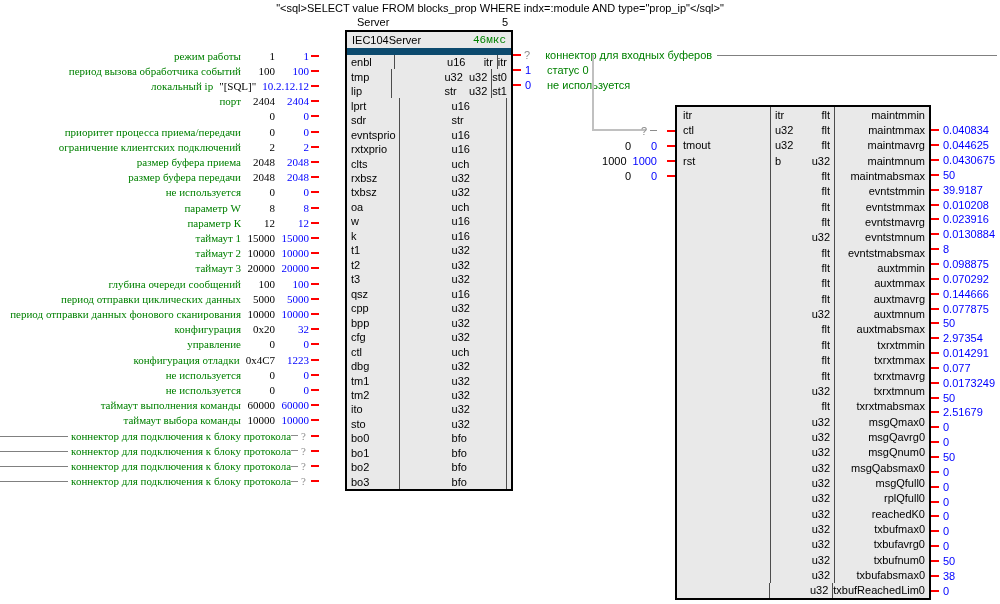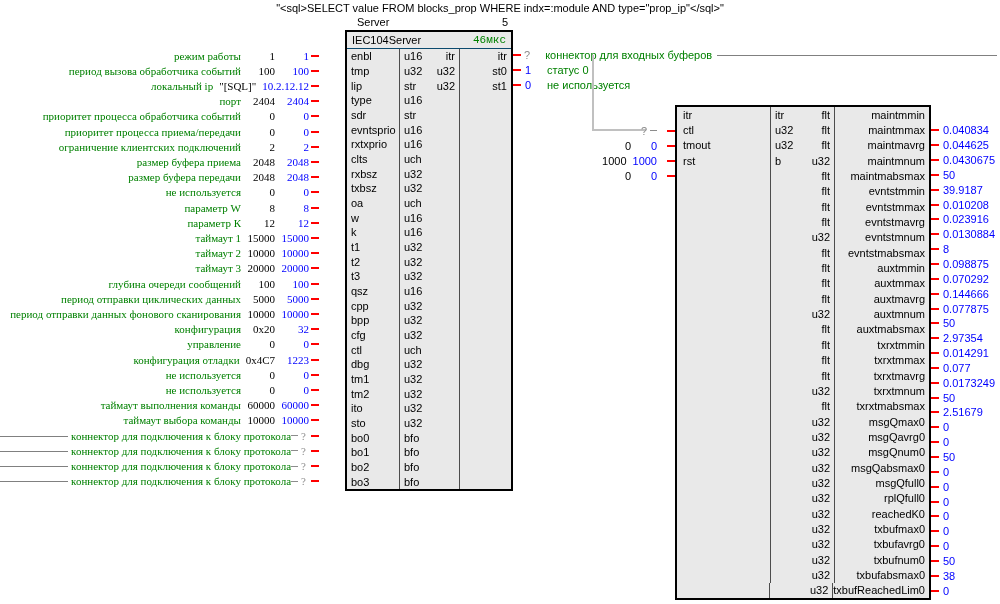--- a/index.html
+++ b/index.html
@@ -2,30 +2,30 @@
 <html><head>
 <meta charset="utf-8">
 <style>
   html,body{margin:0;padding:0;background:#fff;}
   #canvas{position:relative;width:1000px;height:604px;background:#ffffff;overflow:hidden;
           font-family:"Liberation Sans","DejaVu Sans",sans-serif;font-size:11px;color:#000;}
   .title{position:absolute;top:2px;left:0;width:100%;text-align:center;font-size:11px;}
   
   .block{position:absolute;background:#e9e9e9;border:2px solid #000;box-sizing:border-box;display:flex;flex-direction:column;}
   .hdr{display:flex;justify-content:space-between;align-items:center;height:16px;flex:0 0 16px;
-       padding:0 5px;border-bottom:1px solid #0c4a6e;}
+       padding:0 5px;border-bottom:7px solid #0c4a6e;}
   .hdr .time{color:#008000;font-family:Liberation Mono, monospace;}
   .rows{display:flex;flex-direction:column;flex:1 1 auto;}
   .row{display:flex;flex:1 1 0;align-items:stretch;white-space:nowrap;}
   .cell{display:flex;align-items:center;}
   .c-name{border-right:1px solid #4d4d4d;padding-left:4px;}
   .c-type{border-right:1px solid #4d4d4d;padding:0 4px;justify-content:space-between;}
   .c-out{flex:1;justify-content:flex-end;padding-right:4px;}
   .lb .c-name{width:48px;}
-  .lb .c-type{width:51px;}
+  .lb .c-type{width:51px;margin-left:48px;}
   .ib .c-name{width:87px;padding-left:6px;}
   .ib .c-type{width:55px;}
   
   .above{position:absolute;display:flex;justify-content:space-between;padding:0 5px 0 12px;box-sizing:border-box;}
   
   .ann-col{position:absolute;display:flex;flex-direction:column;}
   .ann-row{flex:1 1 0;display:flex;align-items:center;justify-content:flex-end;position:relative;white-space:nowrap;}
   .ann-row.startal{justify-content:flex-start;}
   .lbl{color:#008000;}
   .def{color:#000;min-width:28px;text-align:right;margin-left:6px;}
@@ -97,21 +97,21 @@
             <span>str</span>
             <span>u32</span>
           </div>
           <div class="cell c-out">
             <span>st1</span>
           </div>
         </div>
 
         <div class="row">
           <div class="cell c-name">
-            <span>type</span>
+            <span>lprt</span>
           </div>
           <div class="cell c-type">
             <span>u16</span>
             <span></span>
           </div>
           <div class="cell c-out">
             <span></span>
           </div>
         </div>
 
@@ -489,21 +489,20 @@
         <span class="lbl">порт</span>
 
         <span class="def">2404</span>
         <span class="val">2404</span>
         <span class="stub"></span>
       </div>
 
 
       <div class="ann-row">
 
-        <span class="lbl">приоритет процесса обработчика событий</span>
 
         <span class="def">0</span>
         <span class="val">0</span>
         <span class="stub"></span>
       </div>
 
       <div class="ann-row">
 
         <span class="lbl">приоритет процесса приема/передачи</span>
 

